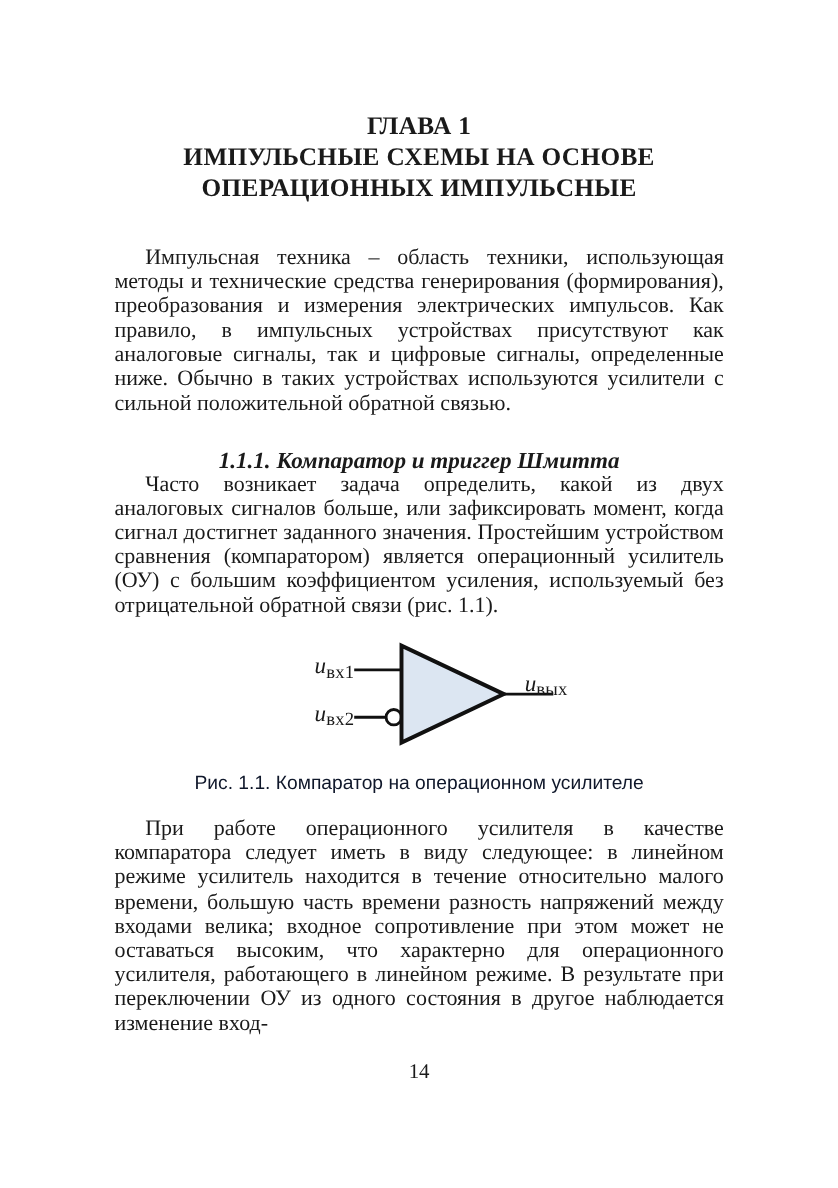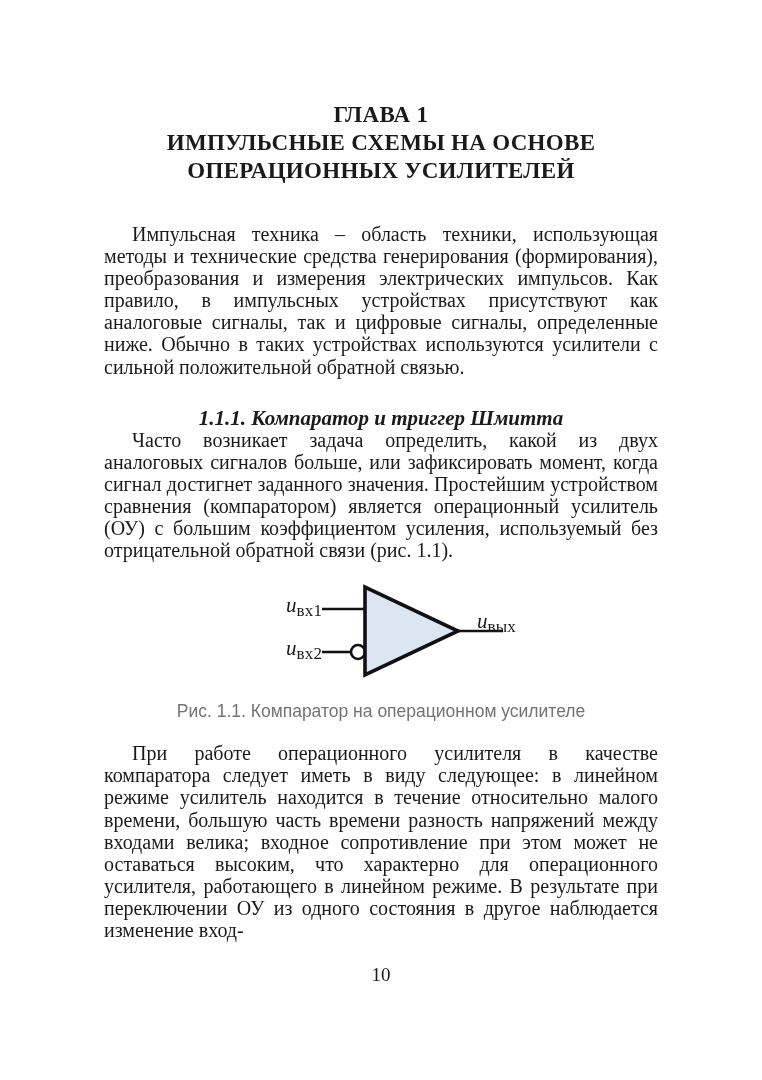--- a/index.html
+++ b/index.html
@@ -74,39 +74,39 @@
   }
   .label-in1 { left: 286px; top: 14px; }
   .label-in2 { left: 286px; top: 57px; }
   .label-out { left: 477px; top: 30px; }
   .figure-caption {
     margin-top: 10px;
     text-align: center;
     font-family: "Liberation Sans", sans-serif;
     font-size: 17.5px;
     line-height: 20px;
-    color: #737373;
+    color: #0f172a;
   }
   .para-3 { margin-top: 21px; }
   .page-number {
     margin-top: 23px;
     text-align: center;
     font-size: 19px;
     line-height: 22px;
   }
 </style>
 </head>
 <body>
 
 <div class="page">
 
   <div class="chapter-heading">
     <div>ГЛАВА 1</div>
     <div>ИМПУЛЬСНЫЕ СХЕМЫ НА ОСНОВЕ</div>
-    <div>ОПЕРАЦИОННЫХ УСИЛИТЕЛЕЙ</div>
+    <div>ОПЕРАЦИОННЫХ ИМПУЛЬСНЫЕ</div>
   </div>
 
 
   <p class="body-para para-1">Импульсная техника – область техники, использующая методы и технические средства генерирования (формирования), преобразования и измерения электрических импульсов. Как правило, в импульсных устройствах присутствуют как аналоговые сигналы, так и цифровые сигналы, определенные ниже. Обычно в таких устройствах используются усилители с сильной положительной обратной связью.</p>
 
   <div class="subsection-heading">1.1.1. Компаратор и триггер Шмитта</div>
 
   <p class="body-para para-2">Часто возникает задача определить, какой из двух аналоговых сигналов больше, или зафиксировать момент, когда сигнал достигнет заданного значения. Простейшим устройством сравнения (компаратором) является операционный усилитель (ОУ) с большим коэффициентом усиления, используемый без отрицательной обратной связи (рис. 1.1).</p>
 
   <div class="figure-area">
@@ -119,15 +119,15 @@
     </svg>
     <span class="sig-label label-in1"><span>u</span><sub>вх1</sub></span>
     <span class="sig-label label-in2"><span>u</span><sub>вх2</sub></span>
     <span class="sig-label label-out"><span>u</span><sub>вых</sub></span>
   </div>
 
   <div class="figure-caption">Рис. 1.1. Компаратор на операционном усилителе</div>
 
   <p class="body-para para-3">При работе операционного усилителя в качестве компаратора следует иметь в виду следующее: в линейном режиме усилитель находится в течение относительно малого времени, большую часть времени разность напряжений между входами велика; входное сопротивление при этом может не оставаться высоким, что характерно для операционного усилителя, работающего в линейном режиме. В результате при переключении ОУ из одного состояния в другое наблюдается изменение вход-</p>
 
-  <div class="page-number">10</div>
+  <div class="page-number">14</div>
 
 </div>
 
 </body></html>

